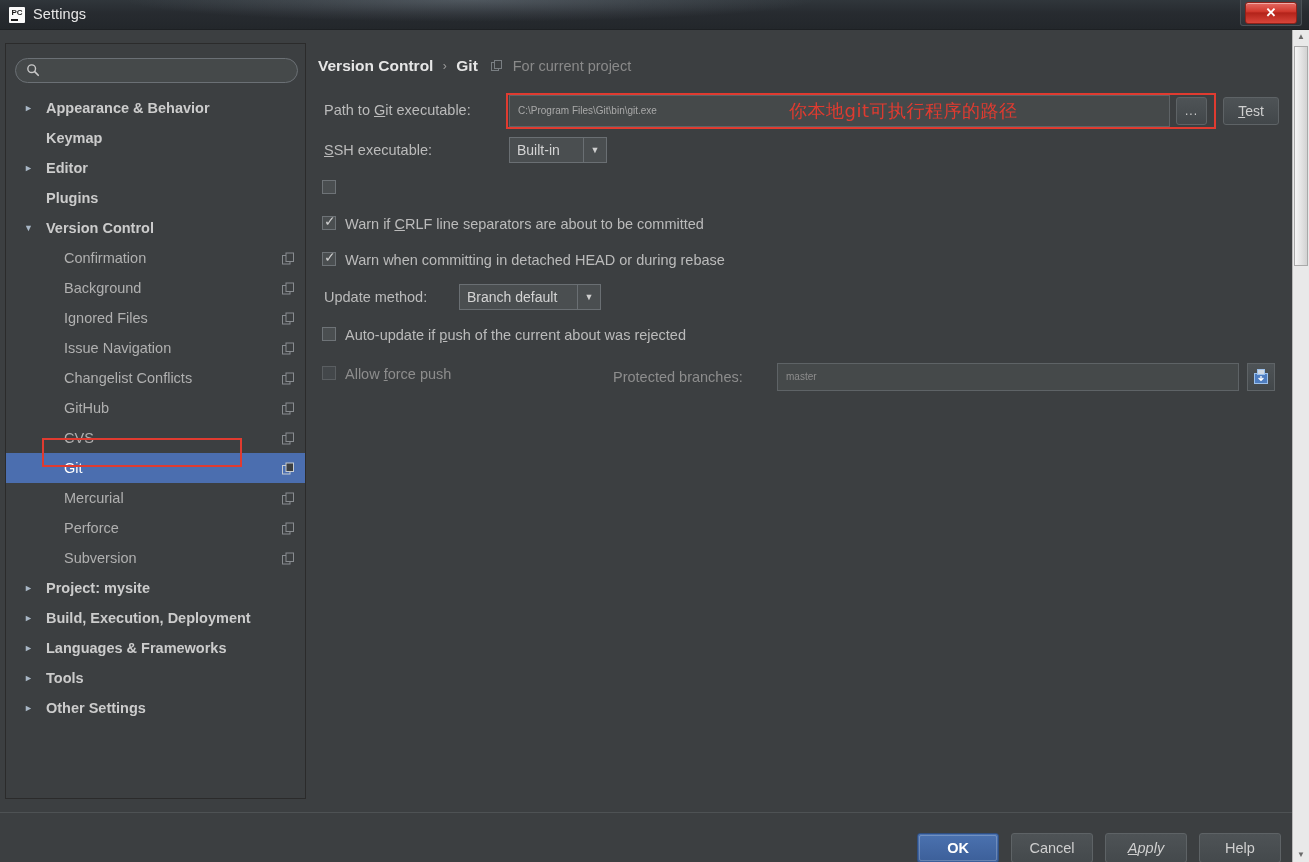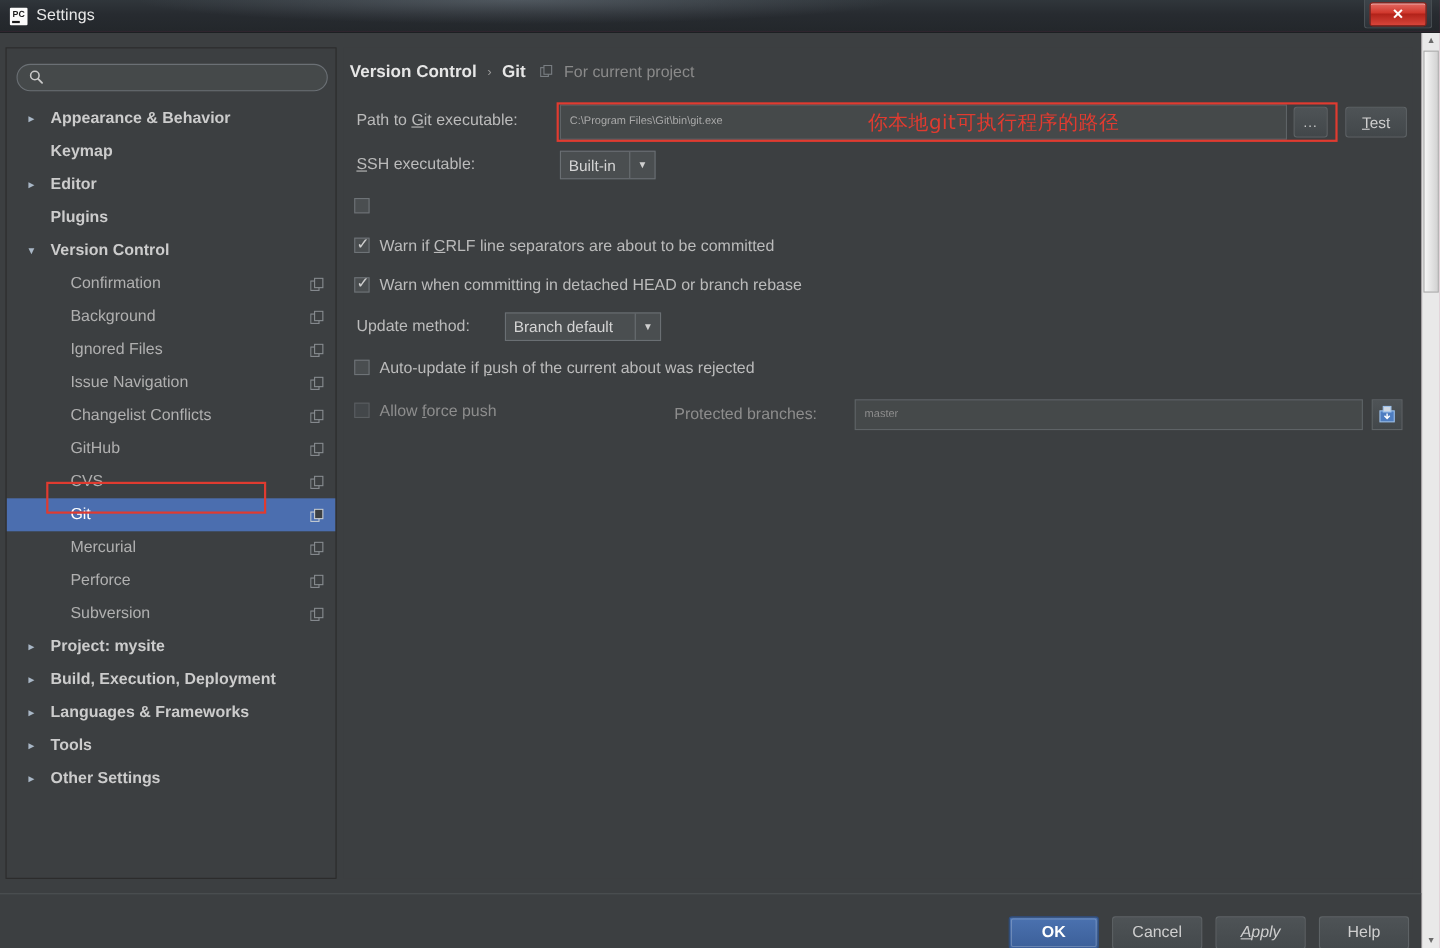--- a/index.html
+++ b/index.html
@@ -511,42 +511,42 @@
           <div class="lbl" style="left:12px; top:7px;"><span>Path to </span><span class="mn">G</span><span>it executable:</span></div>
           <div class="textfield" style="left:197px; top:0px; width:661px; height:32px; line-height:30px;">C:\Program Files\Git\bin\git.exe</div>
           <div class="btn small" style="left:864px; top:2px; width:31px; height:28px; line-height:26px;">...</div>
           <div class="btn" style="left:911px; top:2px; width:56px; height:28px; line-height:26px;"><span class="mn">T</span><span>est</span></div>
           <div class="ann-text" style="left:477px; top:4px;">你本地git可执行程序的路径</div>
           <div class="red-box" style="left:194px; top:-2px; width:710px; height:36px;"></div>
         </div>
 
         <div class="row" style="top:51px; left:0; width:600px; height:30px;">
           <div class="lbl" style="left:12px; top:6px;"><span class="mn">S</span><span>SH executable:</span></div>
-          <div class="combo" style="left:197px; top:1px; width:87px;padding-left:12px;">
+          <div class="combo" style="left:197px; top:1px; width:98px;padding-left:12px;">
             <span class="val">Built-in</span>
             <span class="arrowbox">▼</span>
           </div>
         </div>
 
         <div class="cb-row" style="top:92px; width:600px;">
           <div class="checkbox"></div>
         </div>
 
         <div class="cb-row" style="top:128px; width:700px;">
           <div class="checkbox">
               <span class="tick">✓</span>
             </div>
           <div class="cb-label"><span>Warn if </span><span class="mn">C</span><span>RLF line separators are about to be committed</span></div>
         </div>
 
         <div class="cb-row" style="top:164px; width:700px;">
           <div class="checkbox">
               <span class="tick">✓</span>
             </div>
-          <div class="cb-label">Warn when committing in detached HEAD or branch rebase</div>
+          <div class="cb-label">Warn when committing in detached HEAD or during rebase</div>
         </div>
 
         <div class="row" style="top:198px; left:0; width:600px; height:30px;">
           <div class="lbl" style="left:12px; top:6px;">Update method:</div>
           <div class="combo" style="left:147px; top:1px; width:142px;">
             <span class="val">Branch default</span>
             <span class="arrowbox">▼</span>
           </div>
         </div>
 

